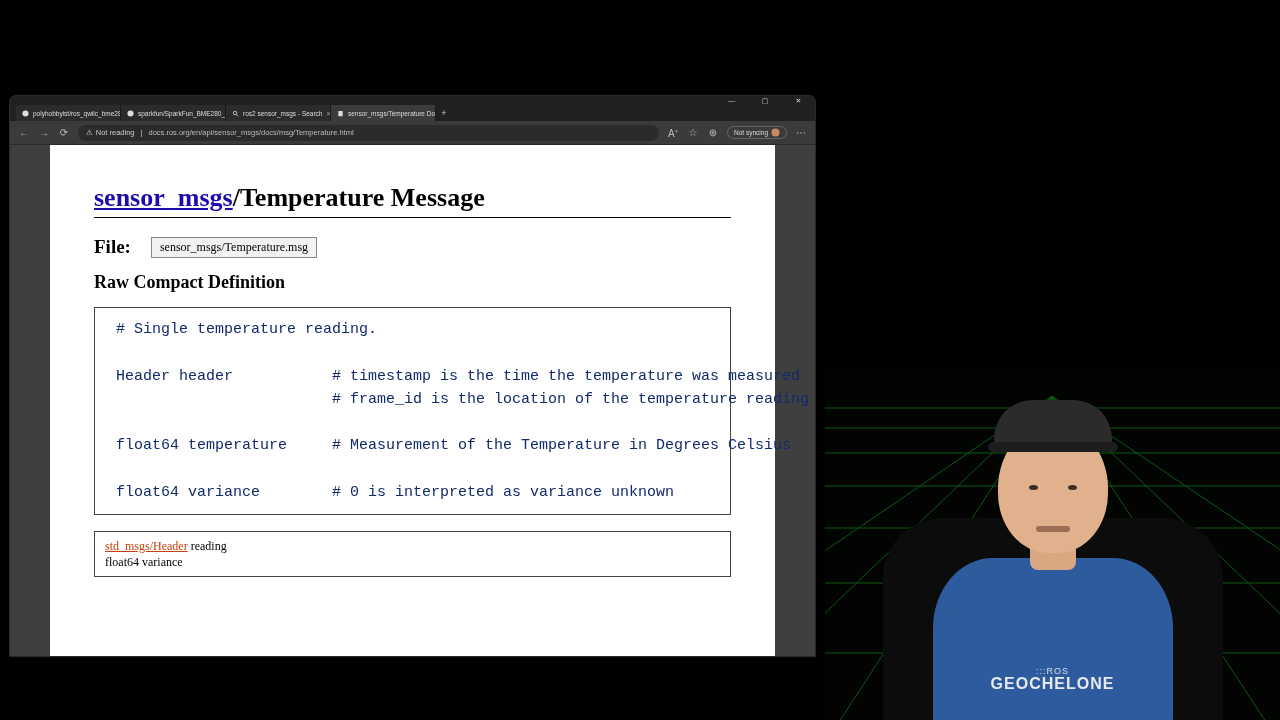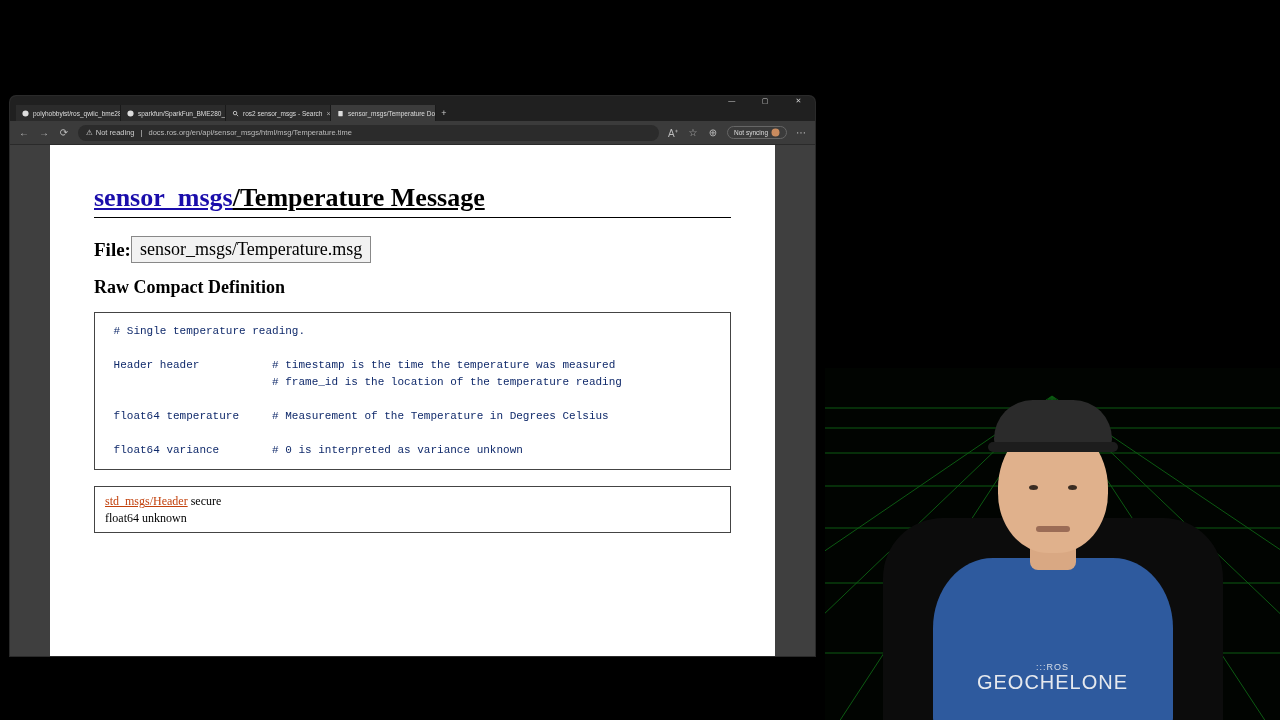--- a/index.html
+++ b/index.html
@@ -50,28 +50,28 @@
 
   .viewport {
     position: absolute; left: 0; top: 49px; right: 0; bottom: 0;
     background: #3f3f3f; overflow: hidden;
   }
   .page {
     position: absolute; left: 40px; top: 0; right: 40px; bottom: -40px;
     background: #fff; color: #000; padding: 38px 44px;
     font-family: "Times New Roman", Times, serif;
   }
-  .page h1 { font-size: 26px; font-weight: bold; border-bottom: 1.5px solid #000; padding-bottom: 4px; margin-bottom: 18px; text-decoration: underline; }
+  .page h1 { font-size: 26px; font-weight: bold; border-bottom: 1.5px solid #000; padding-bottom: 4px; margin-bottom: 18px; }
   .page h1 a { color: #1a0dab; text-decoration: underline; }
-  .file-row { font-size: 19px; font-weight: bold; display: flex; align-items: center; gap: 0; margin-bottom: 14px; }
-  .file-box { font-weight: normal; font-size: 18px; border: 1px solid #888; background: #f2f2f2; padding: 2px 8px; }
+  .file-row { font-size: 19px; font-weight: bold; display: flex; align-items: center; gap: 20px; margin-bottom: 14px; }
+  .file-box { font-weight: normal; font-size: 12px; border: 1px solid #888; background: #f2f2f2; padding: 2px 8px; }
   .page h2 { font-size: 18px; font-weight: bold; margin: 8px 0 14px 0; }
   .codeblock {
     border: 1px solid #444; padding: 10px 12px; font-family: "Consolas", "Courier New", monospace;
-    font-size: 11px; line-height: 1.55; white-space: pre; color: #102a6b; margin-bottom: 16px;
+    font-size: 15px; line-height: 1.55; white-space: pre; color: #102a6b; margin-bottom: 16px;
   }
   .compactblock {
     border: 1px solid #444; padding: 6px 10px; font-family: "Times New Roman", serif;
     font-size: 12px; line-height: 1.35;
   }
   .compactblock a { color: #c2410c; text-decoration: underline; }
 
   
   .cam {
     position: absolute;
@@ -105,21 +105,21 @@
     width: 118px; height: 50px;
     background: #2b2b2b; border-radius: 55px 55px 16px 16px;
   }
   .brim { position:absolute; bottom:276px; left:50%; transform:translateX(-50%); width:130px; height:10px; background:#1d1d1d; border-radius:6px; }
   .shirt-text {
     position: absolute; bottom: 36px; left: 50%; transform: translateX(-50%);
     color: #e6e9ee; font-family: Arial, sans-serif; text-align: center; line-height: 1; white-space: nowrap;
   }
   .shirt-small { font-size: 9px; letter-spacing: 1px; opacity: .9; }
   .shirt-big { font-size: 26px; font-weight: 800; letter-spacing: 1px; }
-  .shirt-mid { font-size: 20px; font-weight: 400; letter-spacing: 1px; }
+  .shirt-mid { font-size: 16px; font-weight: 700; letter-spacing: 1px; }
   .eye { position:absolute; width:9px; height:5px; background:#3a2c22; border-radius:50%; bottom:238px; }
   .eye.l { left: calc(50% - 24px); }
   .eye.r { left: calc(50% + 15px); }
   .mouth { position:absolute; width:34px; height:6px; background:#9b6c56; border-radius:4px; bottom:196px; left:50%; transform:translateX(-50%);}
   .chairback { position:absolute; bottom:0; left:50%; transform:translateX(-50%); width:340px; height:210px; background:#0c0c0c; border-radius:60px 60px 0 0; z-index:-1;}
 </style>
 </head>
 <body>
 
 <div class="stage">
@@ -168,21 +168,21 @@
     <div class="addrbar">
       <div class="nav-icon">←</div>
       <div class="nav-icon">→</div>
       <div class="nav-icon">⟳</div>
       <div class="url-field">
         <span class="not-secure">
           <span>⚠</span>
           <span>Not reading</span>
         </span>
         <span>|</span>
-        <span class="url-text">docs.ros.org/en/api/sensor_msgs/html/msg/Temperature.time</span>
+        <span class="url-text">docs.ros.org/en/api/sensor_msgs/docs/msg/Temperature.html</span>
       </div>
       <div class="nav-icon">A⁺</div>
       <div class="nav-icon">☆</div>
       <div class="nav-icon">⊕</div>
       <div class="sync-pill">
         <span>Not syncing</span>
         <svg width="9" height="9">
             <circle cx="4.5" cy="4.5" r="4" fill="#c98b5e"></circle>
           </svg>
       </div>
@@ -201,22 +201,22 @@
         <h2>Raw Compact Definition</h2>
         <div class="codeblock"> # Single temperature reading.
 
  Header header           # timestamp is the time the temperature was measured
                          # frame_id is the location of the temperature reading
 
  float64 temperature     # Measurement of the Temperature in Degrees Celsius
 
  float64 variance        # 0 is interpreted as variance unknown</div>
         <div class="compactblock">
-          <div><a>std_msgs/Header</a><span> secure</span></div>
-          <div>float64 unknown</div>
+          <div><a>std_msgs/Header</a><span> reading</span></div>
+          <div>float64 variance</div>
         </div>
       </div>
     </div>
   </div>
 
   <div class="cam">
     <svg class="gridfloor" viewBox="0 0 455 360" preserveAspectRatio="none">
       <rect width="455" height="360" fill="#010401"></rect>
 
       <g stroke="#0c5a12" stroke-width="1">

